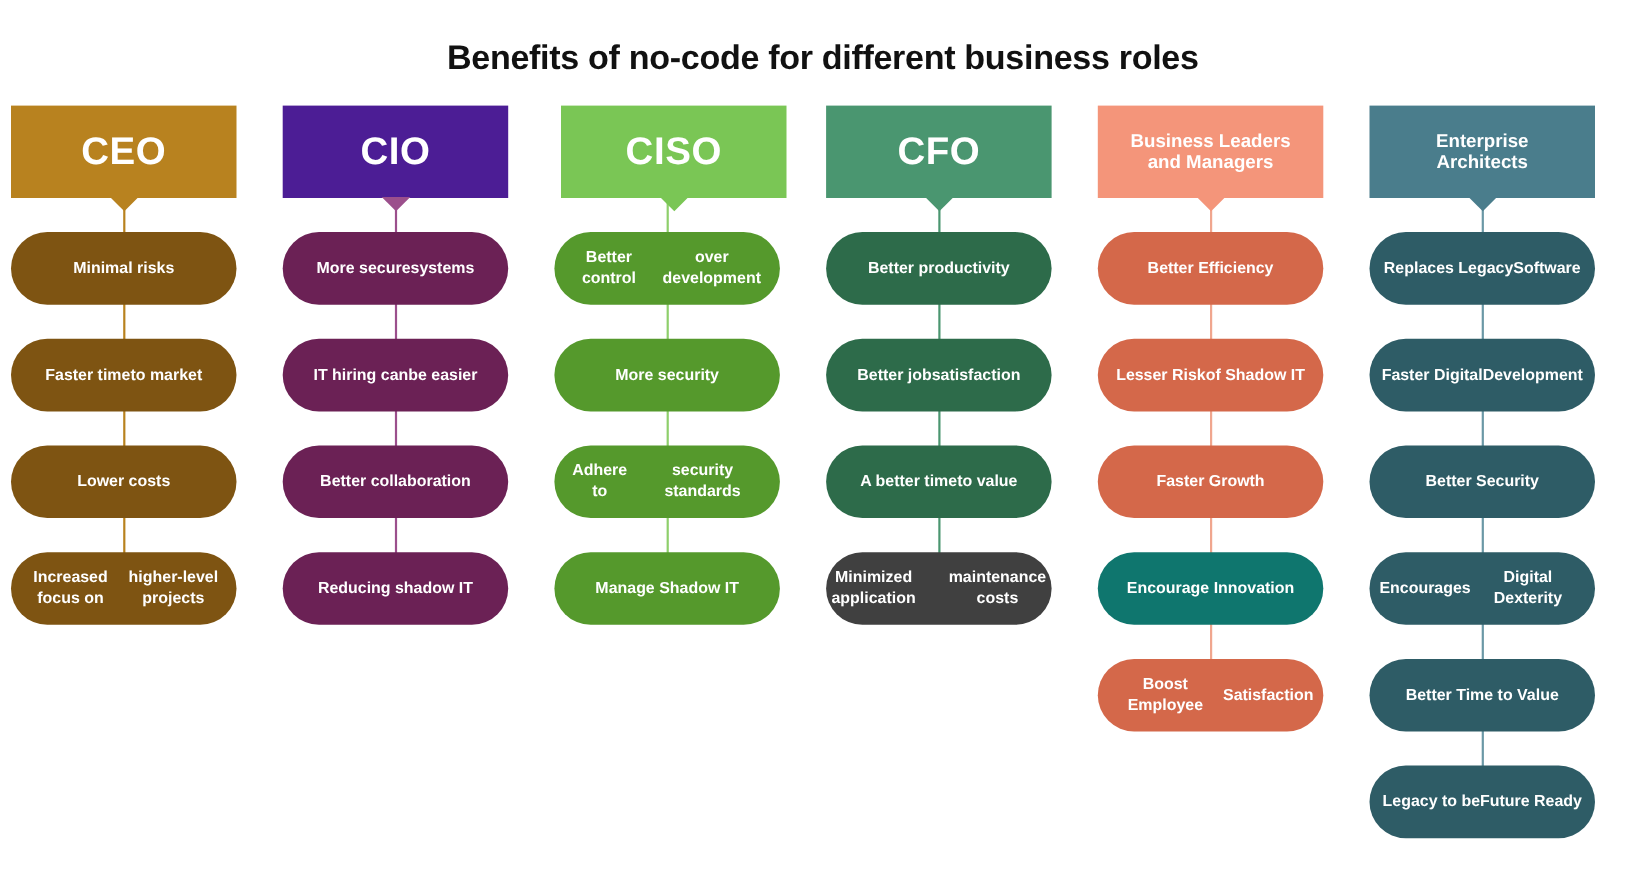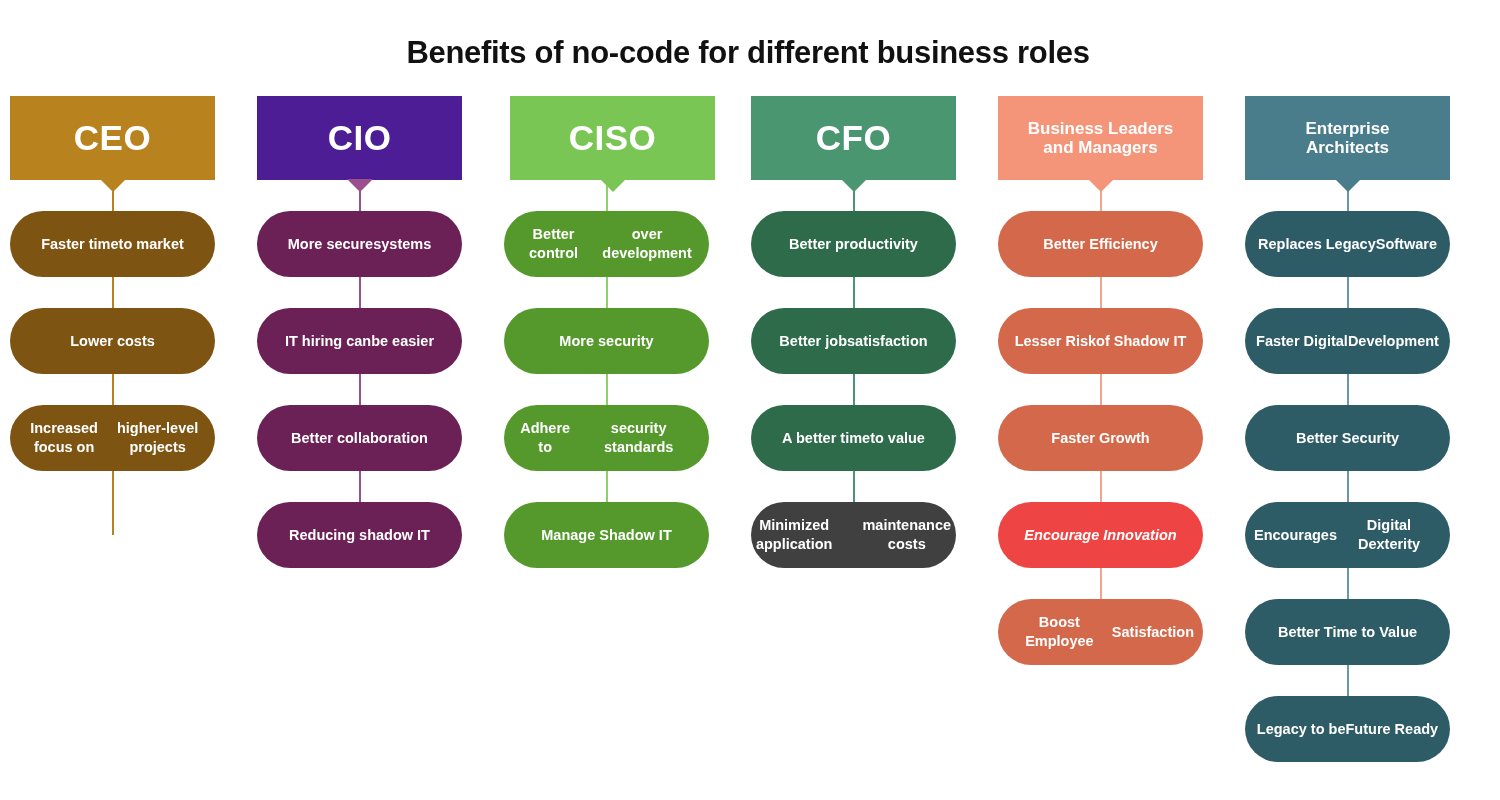--- a/index.html
+++ b/index.html
@@ -117,20 +117,23 @@
 
   <div id="columns">
       <div class="column">
         <div class="col-header big" style="background: rgb(184, 130, 31);">
           <div class="hdr-text">CEO</div>
           <div class="notch" style="border-top: 13px solid rgb(184, 130, 31);"></div>
         </div>
         <div class="items">
           <div class="spine" style="background: rgb(184, 130, 31); height: 355px;"></div>
           <div class="pill" style="background: rgb(126, 84, 18);">
+            <span>Minimal risks</span>
+          </div>
+          <div class="pill" style="background: rgb(126, 84, 18);">
             <span>Faster time</span>
             <br>
             <span>to market</span>
           </div>
           <div class="pill" style="background: rgb(126, 84, 18);">
             <span>Lower costs</span>
           </div>
           <div class="pill" style="background: rgb(126, 84, 18);">
             <span>Increased focus on</span>
             <br>
@@ -226,21 +229,21 @@
             <span>Better Efficiency</span>
           </div>
           <div class="pill" style="background: rgb(212, 104, 74);">
             <span>Lesser Risk</span>
             <br>
             <span>of Shadow IT</span>
           </div>
           <div class="pill" style="background: rgb(212, 104, 74);">
             <span>Faster Growth</span>
           </div>
-          <div class="pill" style="background: #ef4444; font-style: italic;">
+          <div class="pill" style="background: #0f766e;">
             <span>Encourage Innovation</span>
           </div>
           <div class="pill" style="background: rgb(212, 104, 74);">
             <span>Boost Employee</span>
             <br>
             <span>Satisfaction</span>
           </div>
         </div>
       </div>
       <div class="column">

